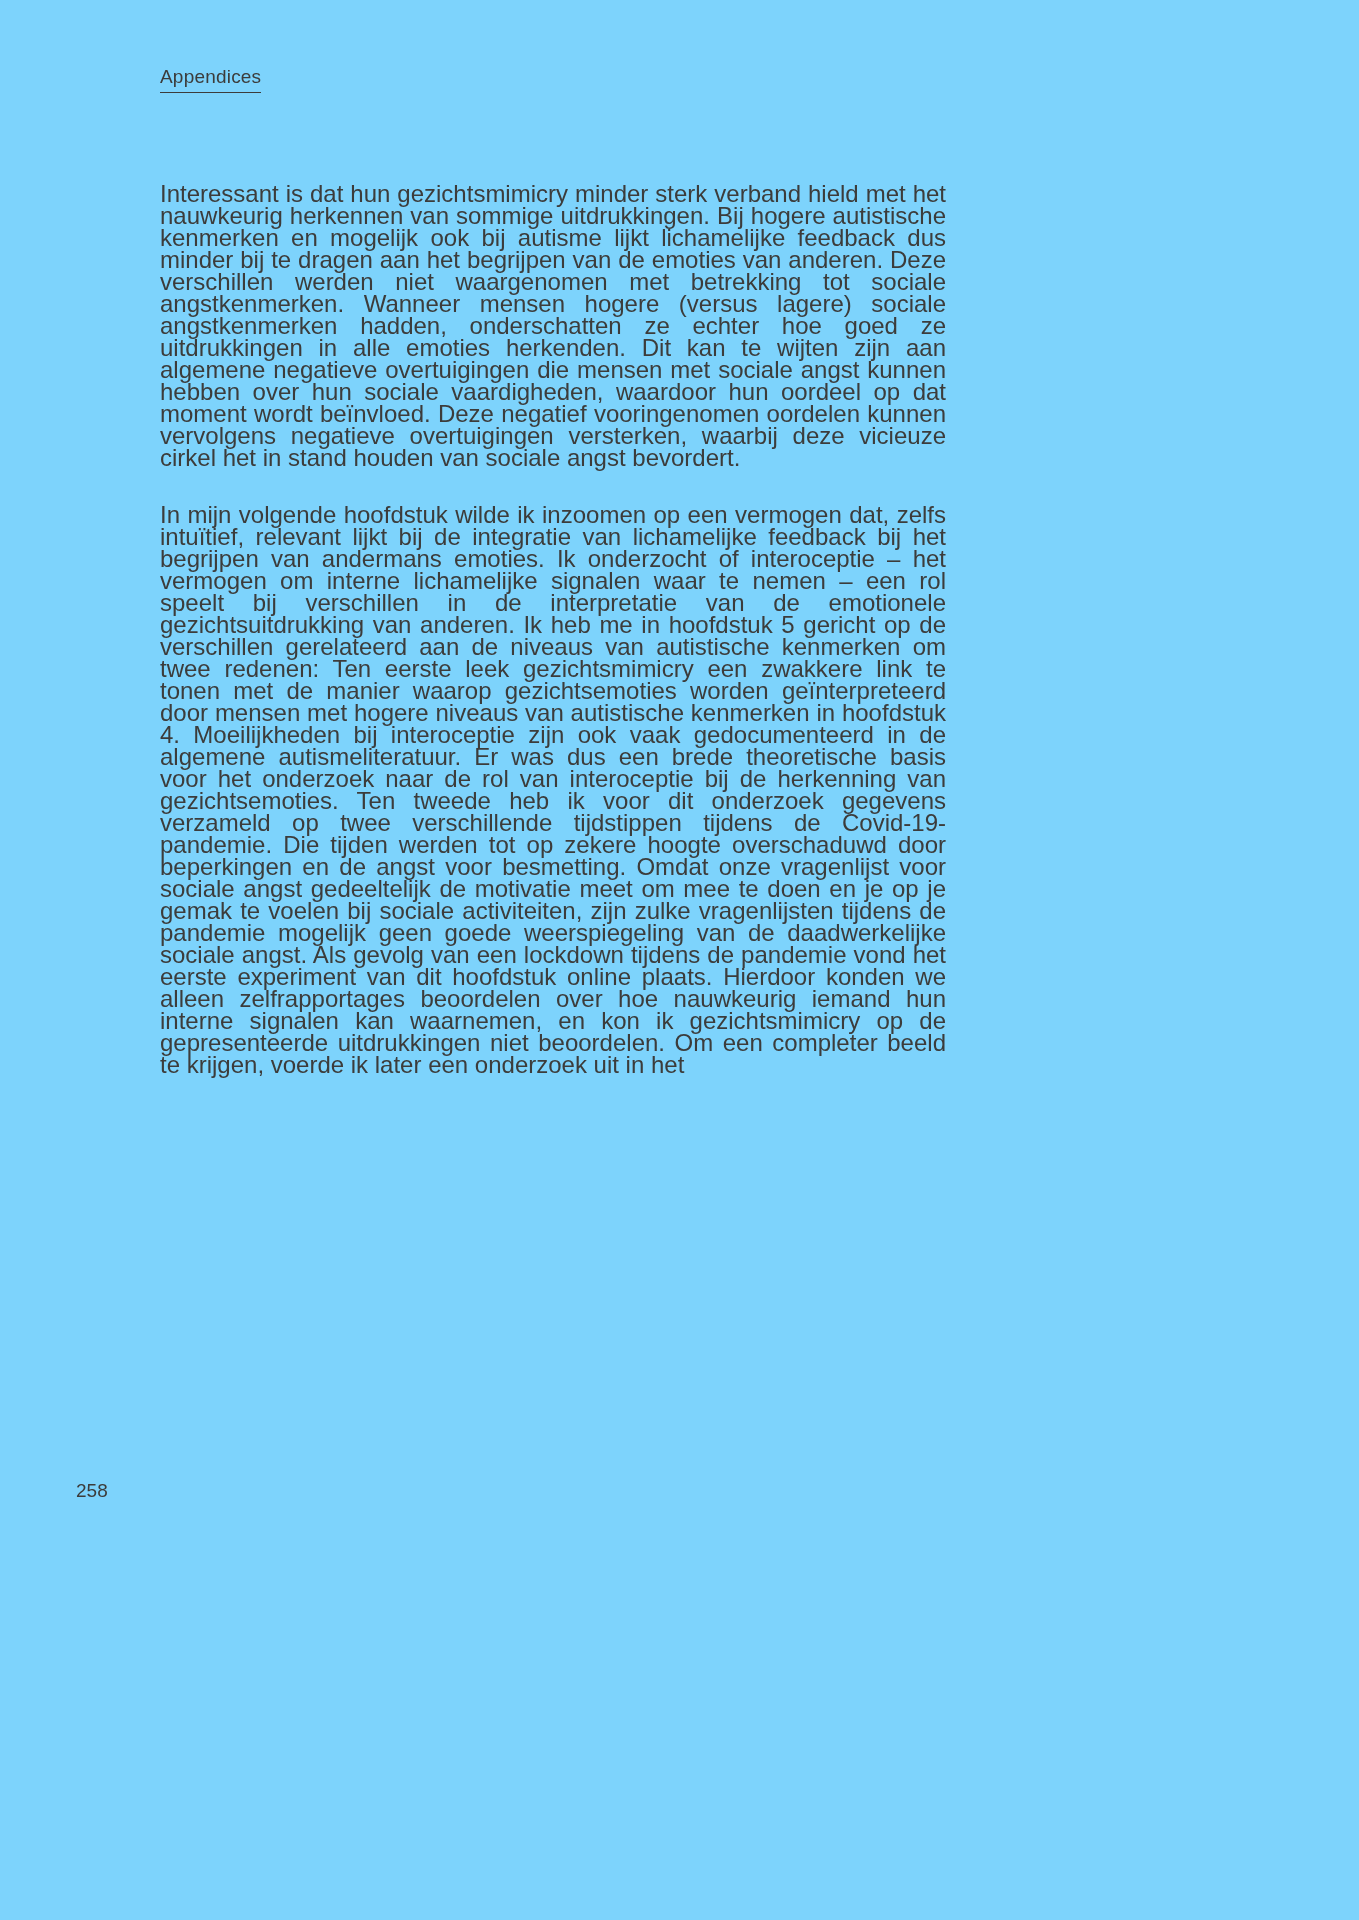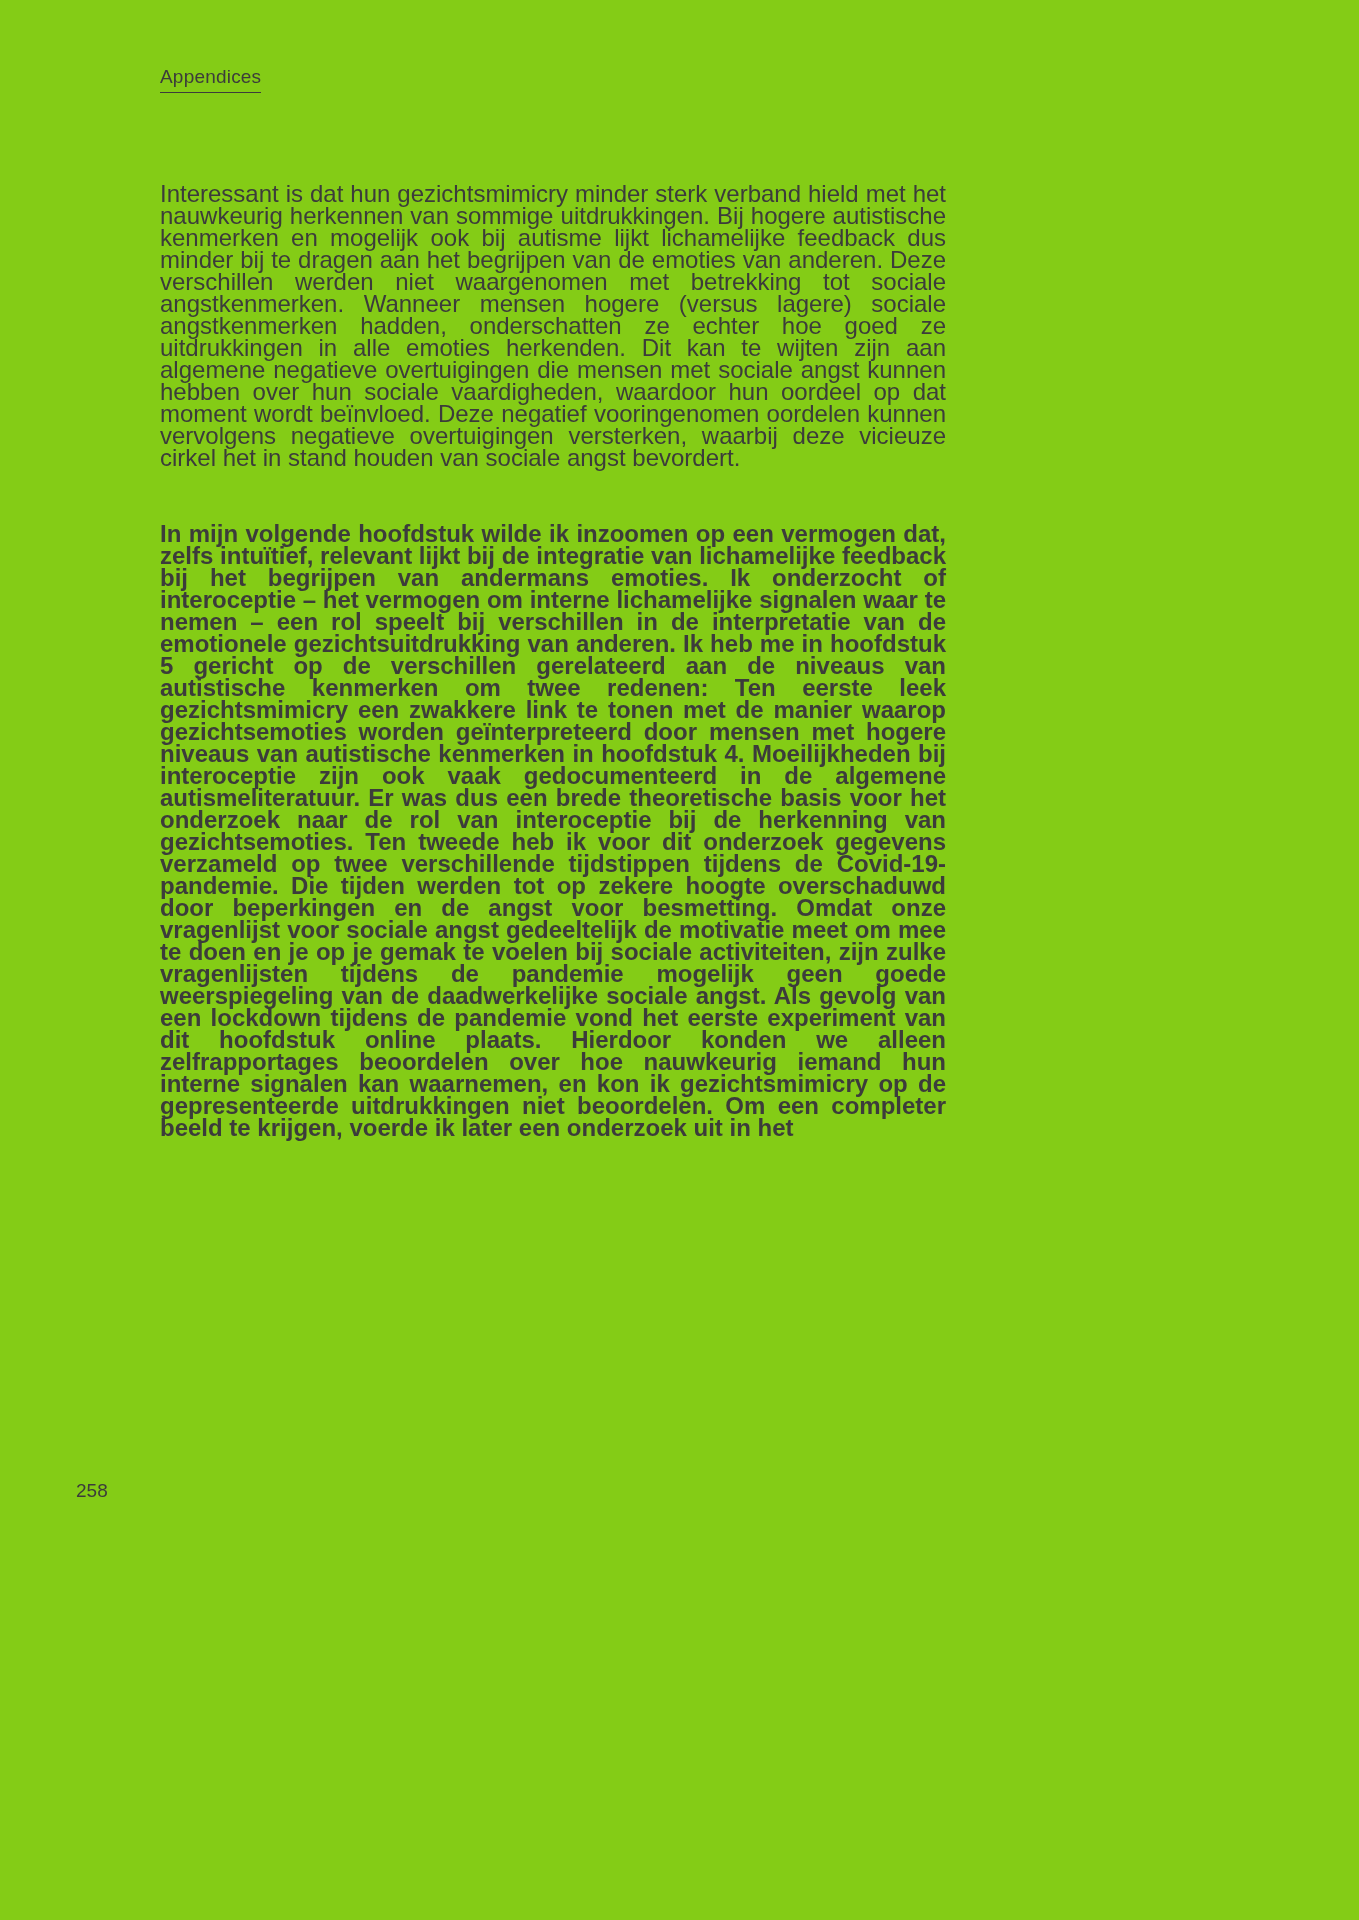--- a/index.html
+++ b/index.html
@@ -13,21 +13,21 @@
     height: 1920px;
     position: relative;
     font-family: "Liberation Sans", "DejaVu Sans", sans-serif;
     color: #3c3c3b;
     overflow: hidden;
   }
 
   .page {
     position: absolute;
     inset: 0;
-    background: #84cc16;
+    background: #7dd3fc;
   }
 
   .running-header {
     position: absolute;
     top: 66px;
     left: 160px;
     font-size: 19px;
     letter-spacing: 0.2px;
     color: #3c3c3b;
   }
@@ -44,22 +44,21 @@
     left: 160px;
     width: 786px;
     font-size: 24px;
     line-height: 22px;
     text-align: justify;
     color: #3c3c3b;
     font-stretch: normal;
   }
 
   .body-text p + p {
-    margin-top: 54px;
-    font-weight: bold;
+    margin-top: 35px;
   }
 
   .page-number {
     position: absolute;
     top: 1480px;
     left: 63px;
     font-size: 19px;
     color: #3c3c3b;
     margin-left: 13px;
   }

